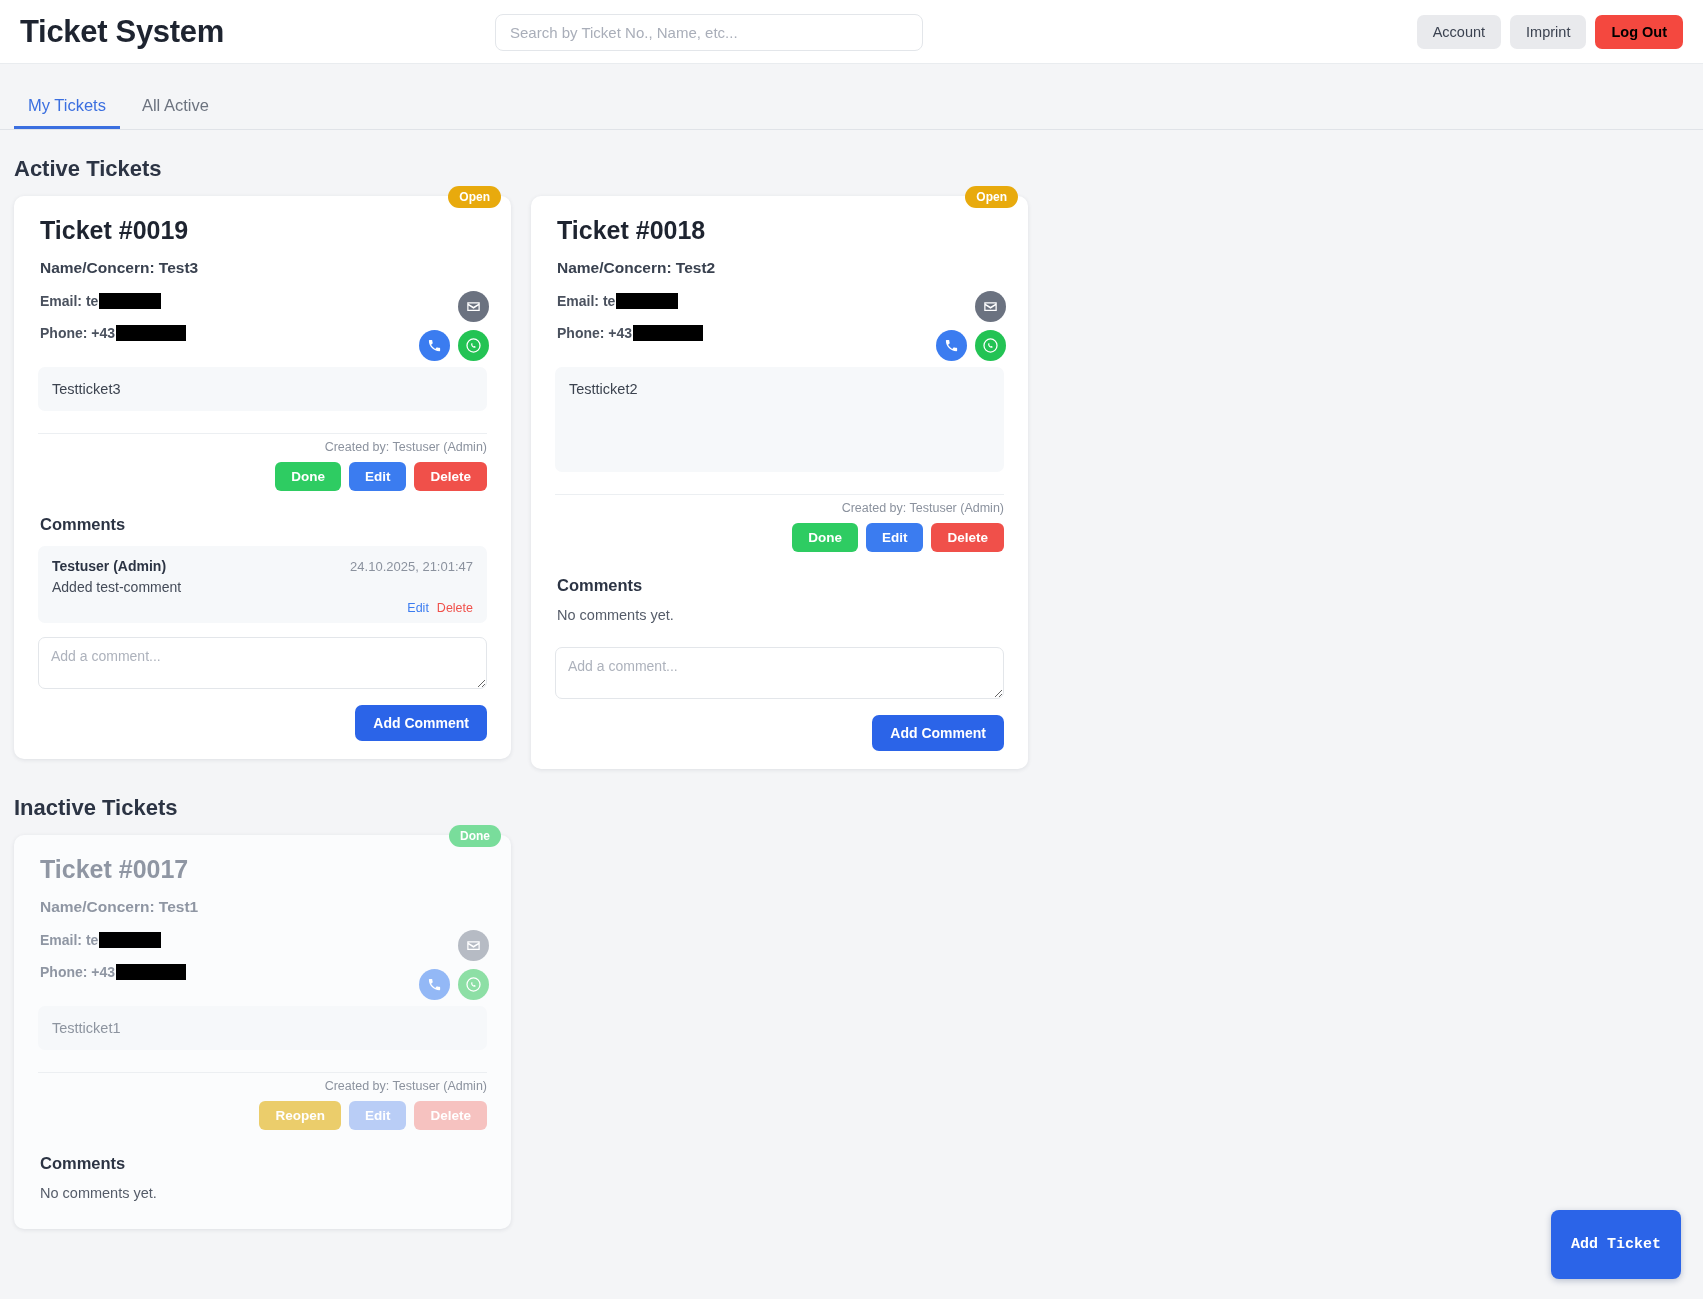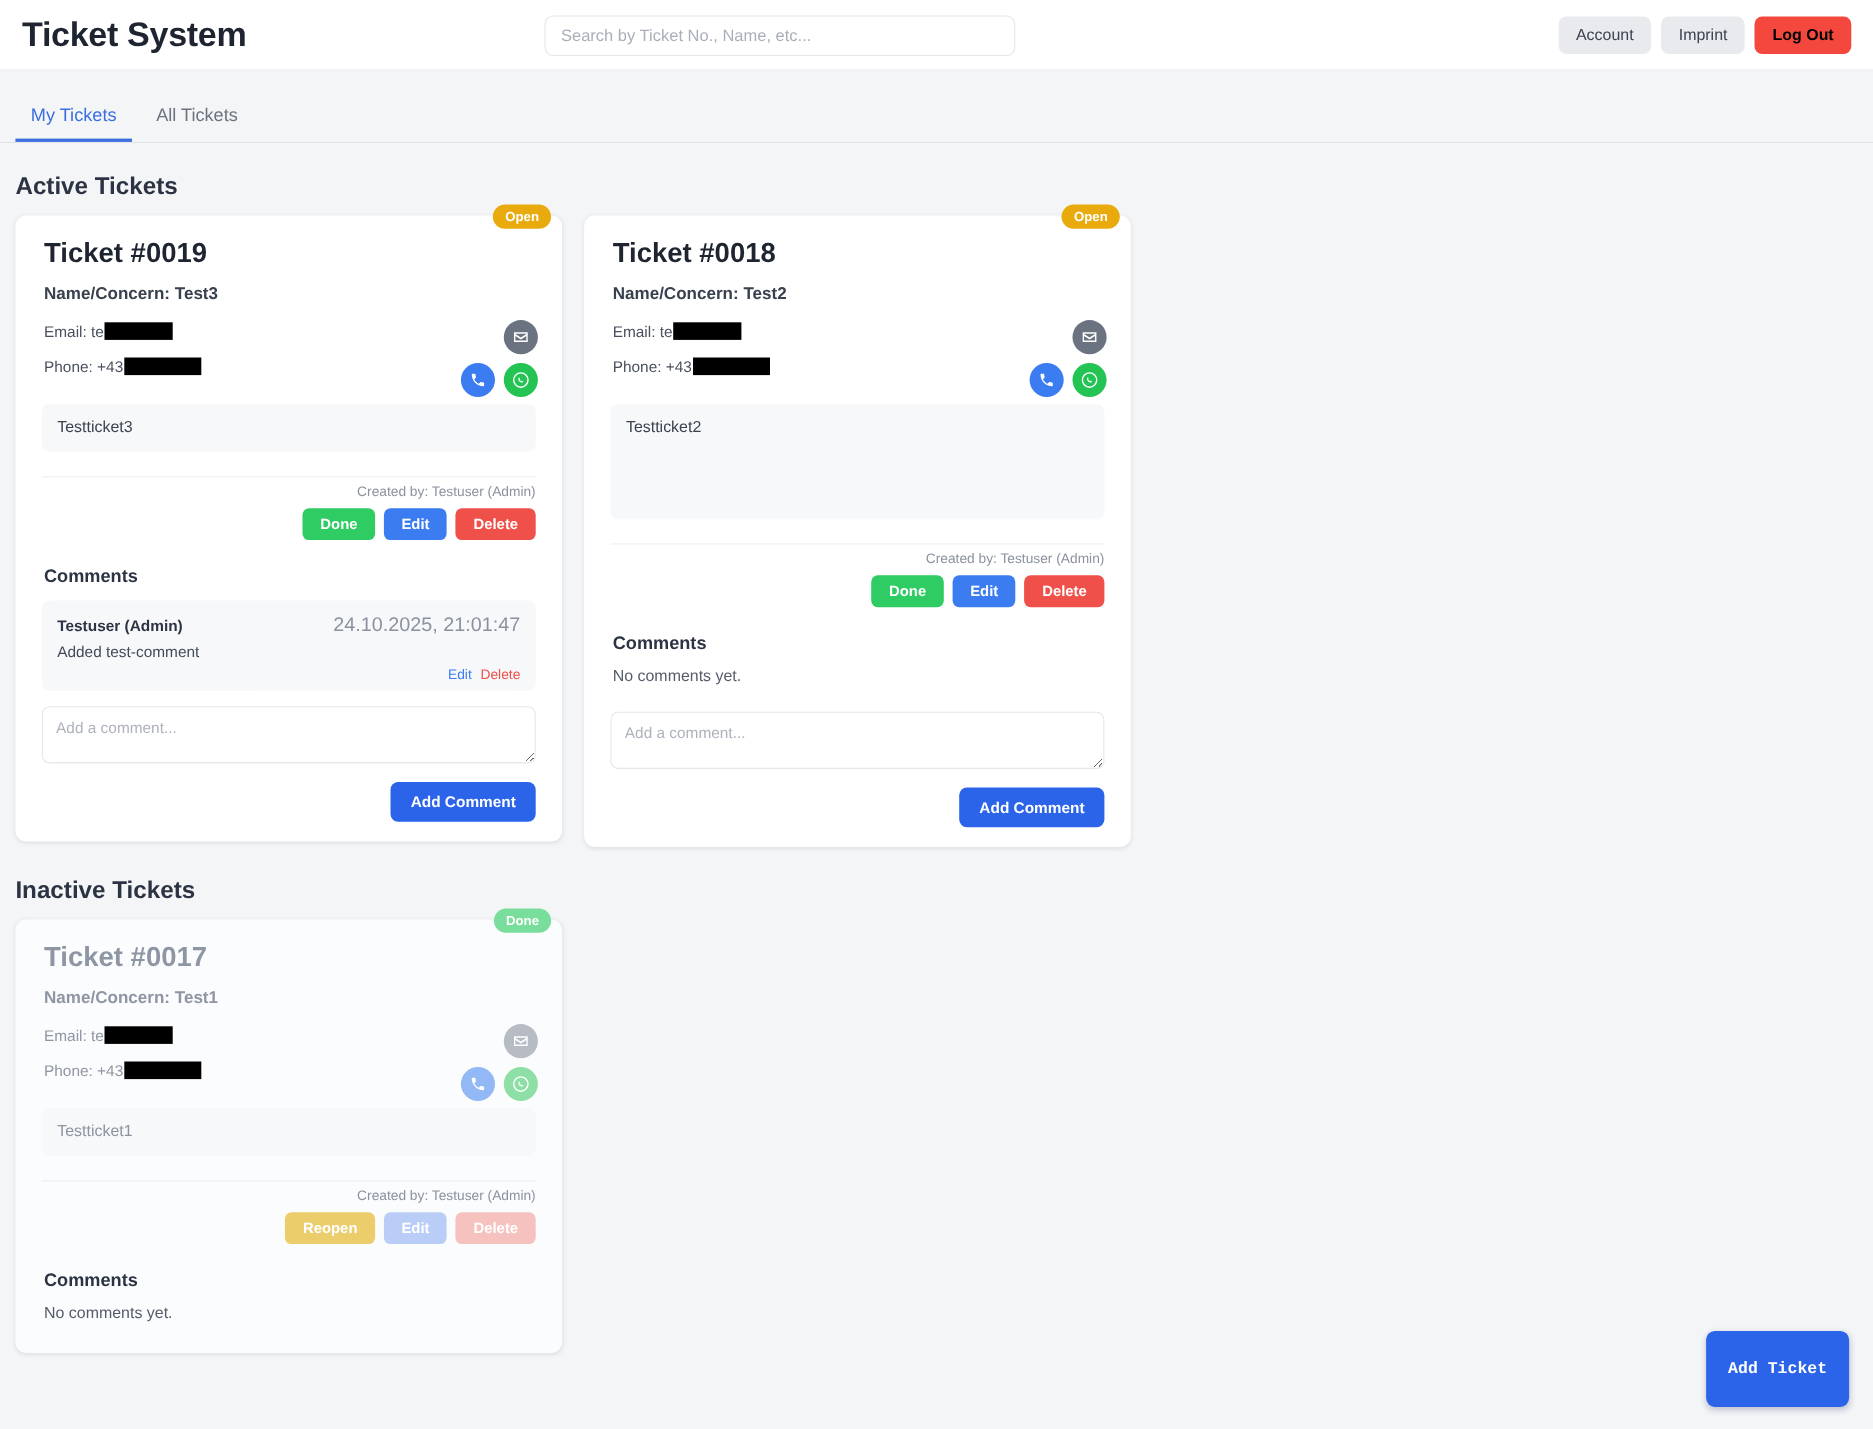--- a/index.html
+++ b/index.html
@@ -156,20 +156,21 @@
     font-size: 15.5px;
     font-weight: bold;
     color: #39414f;
     margin: 0 0 14px 8px;
   }
   .contact-row {
     display: flex;
     justify-content: space-between;
     align-items: flex-start;
     margin-left: 8px;
+    font-weight: bold;
   }
   .contact-col { padding-top: 2px; }
   .contact-line {
     font-size: 14px;
     color: #4a515e;
     margin-bottom: 16px;
     display: flex;
     align-items: center;
     gap: 1px;
   }
@@ -260,21 +261,21 @@
     border-radius: 7px;
     padding: 12px 14px 8px 14px;
     margin: 0 6px;
   }
   .comment-head {
     display: flex;
     justify-content: space-between;
     align-items: baseline;
   }
   .comment-author { font-size: 14px; font-weight: bold; color: #2c3444; }
-  .comment-time { font-size: 18px; color: #8b929e; }
+  .comment-time { font-size: 13px; color: #8b929e; }
   .comment-text { font-size: 14px; color: #444b58; margin-top: 5px; }
   .comment-links { text-align: right; margin-top: 6px; font-size: 12.5px; }
   .comment-links a { cursor: pointer; text-decoration: none; }
   .clink-edit { color: #3b7cf0; margin-right: 8px; }
   .clink-del { color: #f0504a; }
 
   .no-comments {
     font-size: 14.5px;
     color: #555c69;
     margin: 0 0 10px 8px;
@@ -335,21 +336,21 @@
 
   <div class="top-actions">
     <button class="btn-plain">Account</button>
     <button class="btn-plain">Imprint</button>
     <button class="btn-logout">Log Out</button>
   </div>
 </div>
 
 <div class="tabs">
   <button class="tab active">My Tickets</button>
-  <button class="tab">All Tickets</button>
+  <button class="tab">All Active</button>
 </div>
 
 <div class="section-title">Active Tickets</div>
 
 <div class="cards-row">
 
   <div class="card">
     <div class="badge open">Open</div>
     <div class="ticket-title">Ticket #0019</div>
     <div class="concern">Name/Concern: Test3</div>

